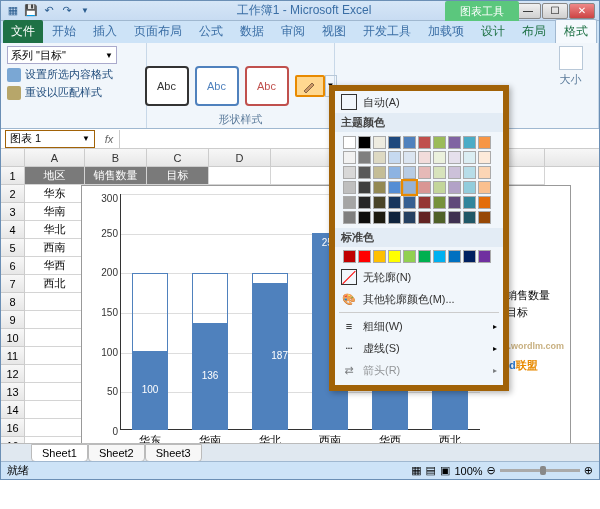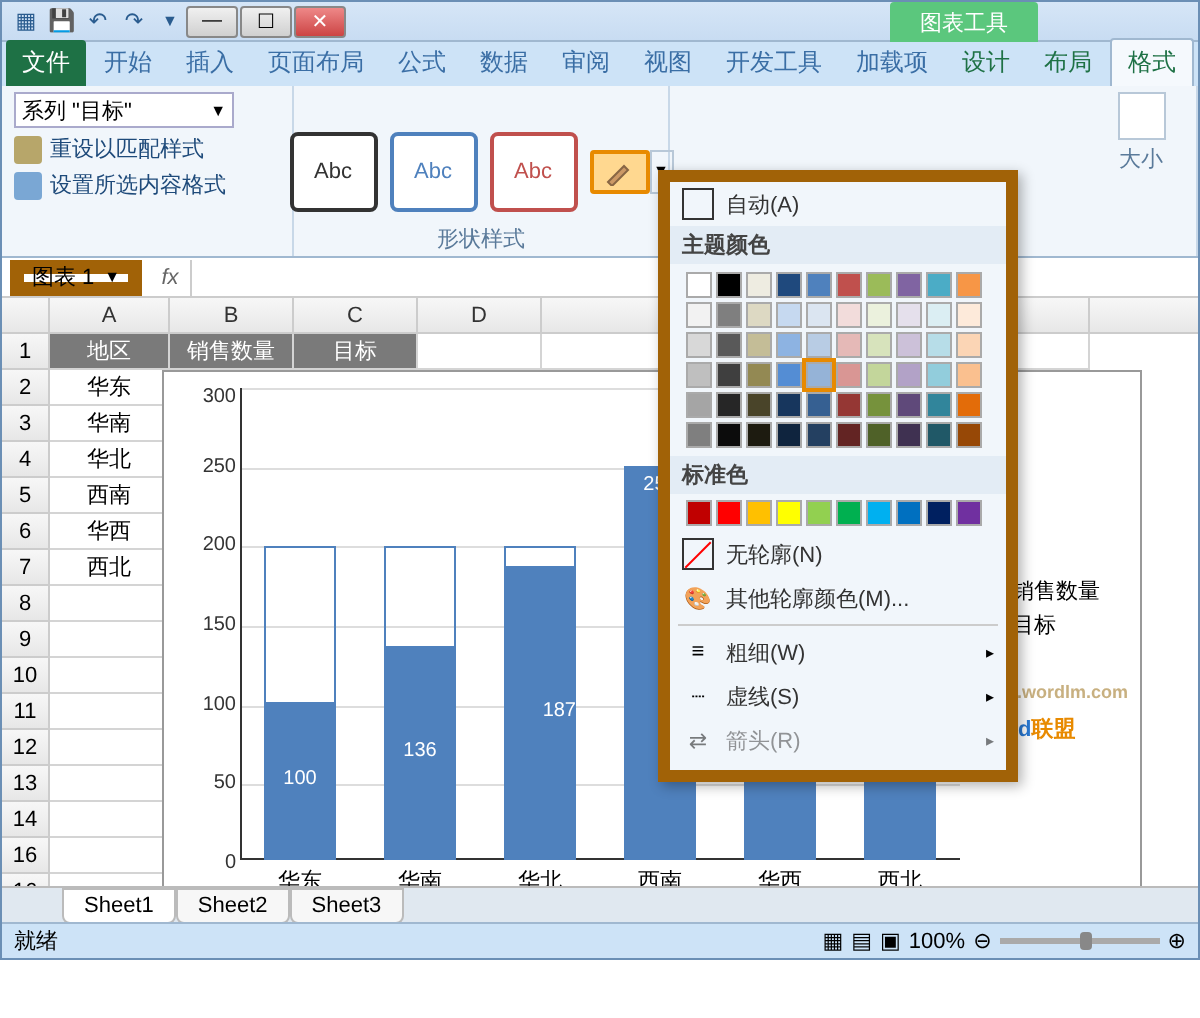--- a/index.html
+++ b/index.html
@@ -26,21 +26,21 @@
 .sel-ico{width:14px;height:14px;background:#7aa7d4;border-radius:2px}
 .shape-styles{display:flex;gap:6px;align-items:center}
 .shape-box{width:44px;height:40px;border-radius:4px;display:flex;align-items:center;justify-content:center;font-size:11px;color:#333}
 .sb1{border:2px solid #333;background:#fff}
 .sb2{border:2px solid #4f81bd;background:#fff;color:#4f81bd}
 .sb3{border:2px solid #c0504d;background:#fff;color:#c0504d}
 .fill-btn{width:30px;height:22px;border:2px solid #e88a00;background:#ffd890;display:flex;align-items:center;justify-content:center;border-radius:2px}
 .dd-arr{width:12px;height:22px;border:1px solid #b8c8d8;display:flex;align-items:center;justify-content:center;font-size:8px}
 .size-grp{width:50px;display:flex;flex-direction:column;align-items:center;gap:2px}
 .fxbar{height:20px;background:#fff;border-bottom:1px solid #ccc;display:flex;align-items:center}
-.namebox{width:66px;height:18px;border:7px solid #a16207;margin:0 4px;padding:0 4px;display:flex;align-items:center;justify-content:space-between;background:#fff}
+.namebox{width:90px;height:18px;border:1px solid #a16207;margin:0 4px;padding:0 4px;display:flex;align-items:center;justify-content:space-between;background:#fff}
 .fx{width:20px;text-align:center;font-style:italic;color:#666}
 .sheet{position:relative;height:330px;background:#fff;overflow:hidden}
 .colhdr{display:flex;height:18px;background:linear-gradient(#f7f7f7,#e7e7e7);border-bottom:1px solid #ccc}
 .ch{border-right:1px solid #ccc;display:flex;align-items:center;justify-content:center;color:#333}
 .ch0{width:24px}
 .row{display:flex;height:18px}
 .rh{width:24px;background:linear-gradient(#f7f7f7,#e7e7e7);border-right:1px solid #ccc;border-bottom:1px solid #ccc;display:flex;align-items:center;justify-content:center}
 .cell{border-right:1px solid #d4d4d4;border-bottom:1px solid #d4d4d4;display:flex;align-items:center;justify-content:center}
 .hdr-cell{background:#7a7a7a;color:#fff}
 .chart{position:absolute;left:80px;top:36px;width:490px;height:270px;background:#fff;border:1px solid #999}
@@ -80,20 +80,21 @@
 
 <div class="win">
  <div class="titlebar">
   <div class="qat">
    <span class="qat-i">▦</span>
    <span class="qat-i">💾</span>
    <span class="qat-i">↶</span>
    <span class="qat-i">↷</span>
    <span class="qat-i" style="font-size:8px">▼</span>
   </div>
+  <div class="title">工作簿1 - Microsoft Excel</div>
   <div class="ctxtab">图表工具</div>
   <div class="wctrl">
    <div class="wbtn">—</div>
    <div class="wbtn">☐</div>
    <div class="wbtn red">✕</div>
   </div>
  </div>
 
  <div class="tabs" id="tabs">
       <div class="tab file">文件</div>
@@ -111,26 +112,26 @@
       <div class="tab act ctx">格式</div>
     </div>
 
  <div class="ribbon">
   <div class="rgroup" style="width:146px">
    <div class="sel-combo">
     <span>系列 "目标"</span>
           <span style="font-size:8px">▼</span>
    </div>
    <div class="sel-item">
+    <span class="sel-ico"></span>
+    <span>设置所选内容格式</span>
+   </div>
+   <div class="sel-item">
     <span class="sel-ico" style="background:#b7a66a"></span>
     <span>重设以匹配样式</span>
-   </div>
-   <div class="sel-item">
-    <span class="sel-ico"></span>
-    <span>设置所选内容格式</span>
    </div>
   </div>
   <div class="rgroup" style="width:188px;align-items:center;justify-content:center">
    <div class="shape-styles">
     <div class="shape-box sb1">Abc</div>
     <div class="shape-box sb2">Abc</div>
     <div class="shape-box sb3">Abc</div>
     <div style="display:flex;flex-direction:column">
      <div style="display:flex">
       <div class="fill-btn">

